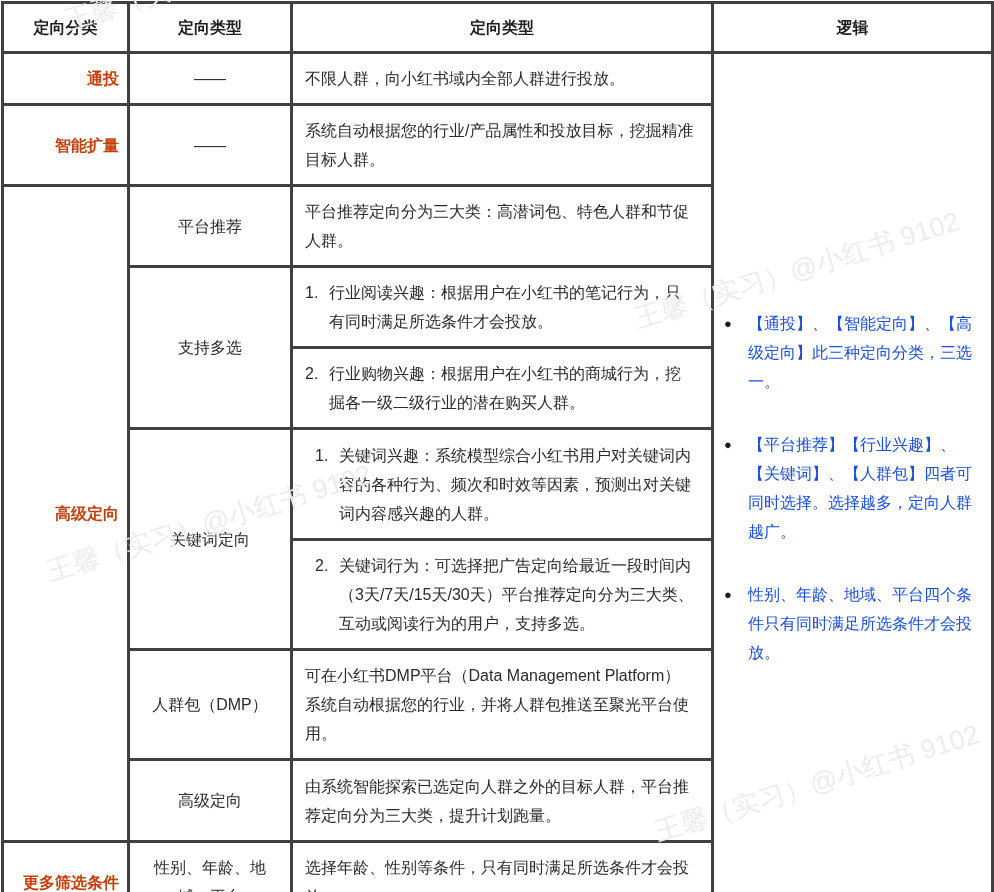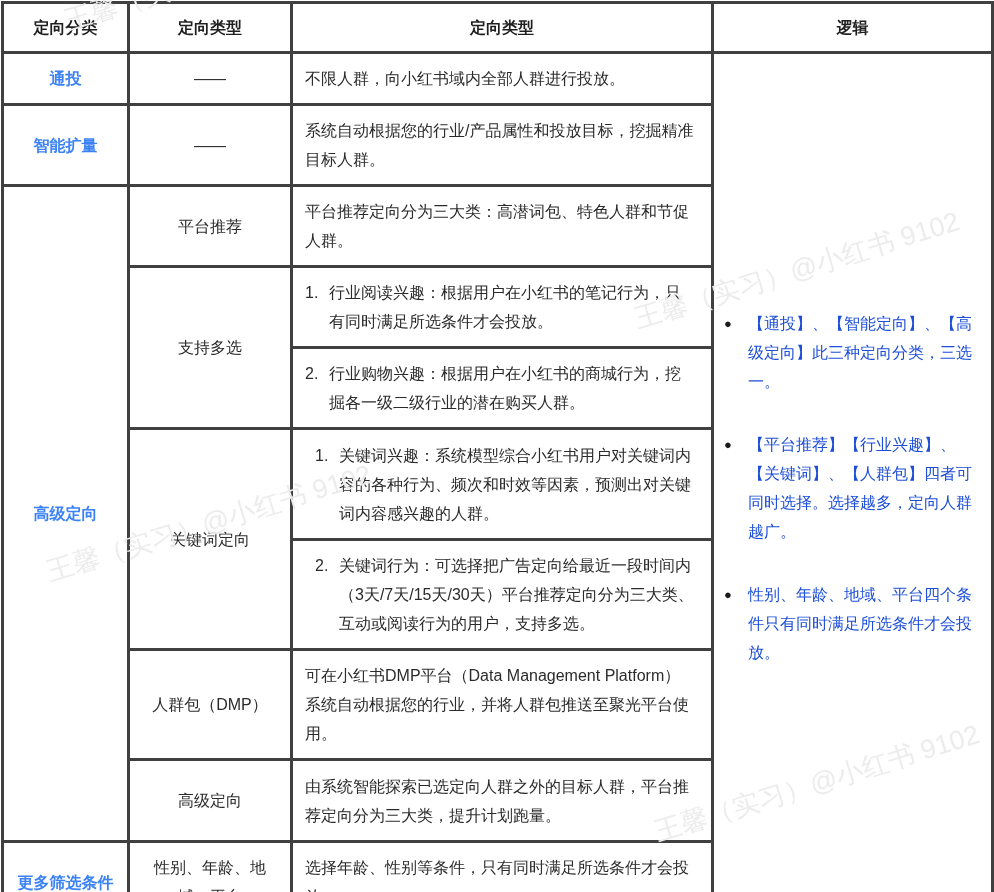--- a/index.html
+++ b/index.html
@@ -28,22 +28,22 @@
     border: 3px solid #404040;
     font-size: 16px;
     line-height: 29px;
     vertical-align: middle;
     background: transparent;
   }
   th.head { font-weight: bold; text-align: center; color: #1f1f1f; }
 
   td.cat {
     font-weight: bold;
-    text-align: center;
-    color: #3b82f6;
+    text-align: right;
+    color: #c2410c;
     padding: 4px 8px;
   }
   td.type {
     text-align: center;
     padding: 4px 14px;
     color: #2b2b2b;
   }
   td.desc {
     text-align: left;
     padding: 10px 16px 10px 12px;

